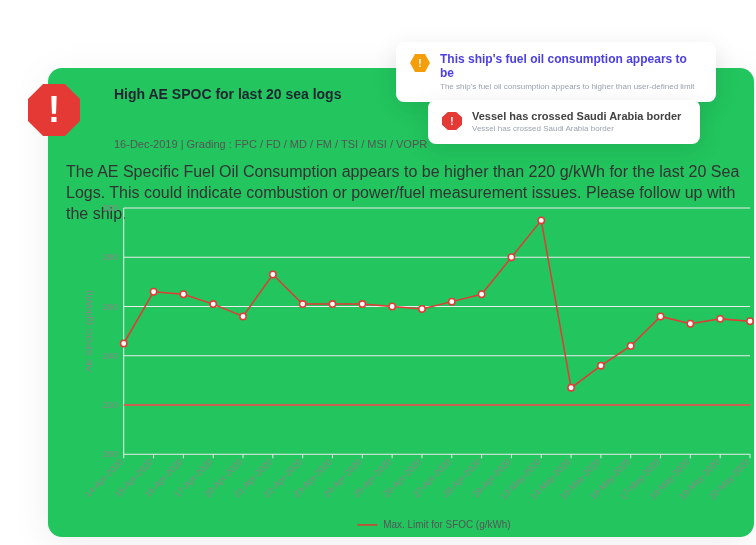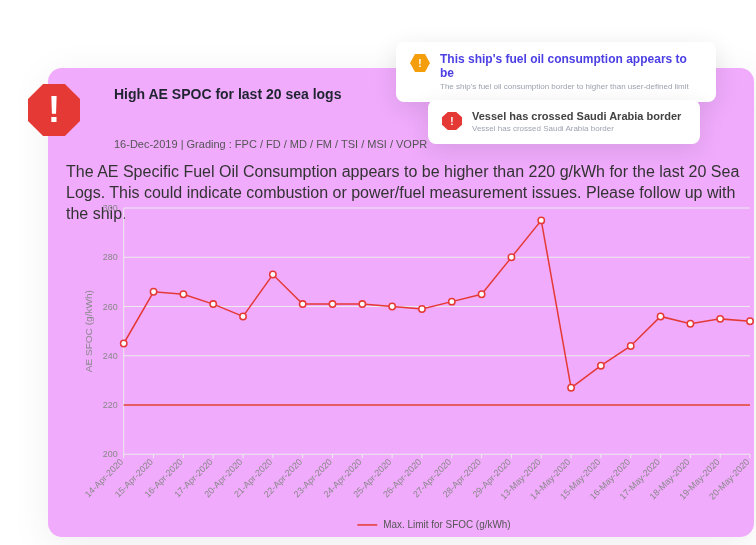--- a/index.html
+++ b/index.html
@@ -44,21 +44,21 @@
   }
   .notif-text { display:flex; flex-direction:column; gap:2px; }
   .notif-title1 { color:#4B3FE4; font-size:12px; font-weight:600; }
   .notif-sub { color:#9CA3AF; font-size:8px; line-height:1.2; }
   .notif-title2 { color:#424242; font-size:11px; font-weight:600; }
 
   
   .main-card {
     position:absolute;
     top:68px; left:48px; right:2px; bottom:8px;
-    background:#f0abfc;
+    background:#22c55e;
     border-radius:14px;
     box-shadow: 0 8px 40px rgba(0,0,0,0.07);
     padding: 18px 0 12px 18px;
   }
   .alert-oct {
     position:absolute;
     top:84px; left:28px;
     width:52px; height:52px;
     background:#E53935;
     clip-path: polygon(29% 0%, 71% 0%, 100% 29%, 100% 71%, 71% 100%, 29% 100%, 0% 71%, 0% 29%);
@@ -87,21 +87,21 @@
   .ylabel { font-size:10px; fill:#888; }
   .legend-text { font-size:10px; fill:#555; }
 </style>
 </head>
 <body>
 
 <div class="notif-card" id="notif1">
   <span class="icon-badge icon-oct-orange">!</span>
   <div class="notif-text">
     <span class="notif-title1">This ship's fuel oil consumption appears to be</span>
-    <span class="notif-sub">The ship's fuel oil consumption border to higher than user-defined limit</span>
+    <span class="notif-sub">The ship's fuel oil consumption appears to higher than user-defined limit</span>
   </div>
 </div>
 
 <div class="notif-card" id="notif2">
   <span class="icon-badge icon-oct-red">!</span>
   <div class="notif-text">
     <span class="notif-title2">Vessel has crossed Saudi Arabia border</span>
     <span class="notif-sub">Vessel has crossed Saudi Arabia border</span>
   </div>
 </div>

